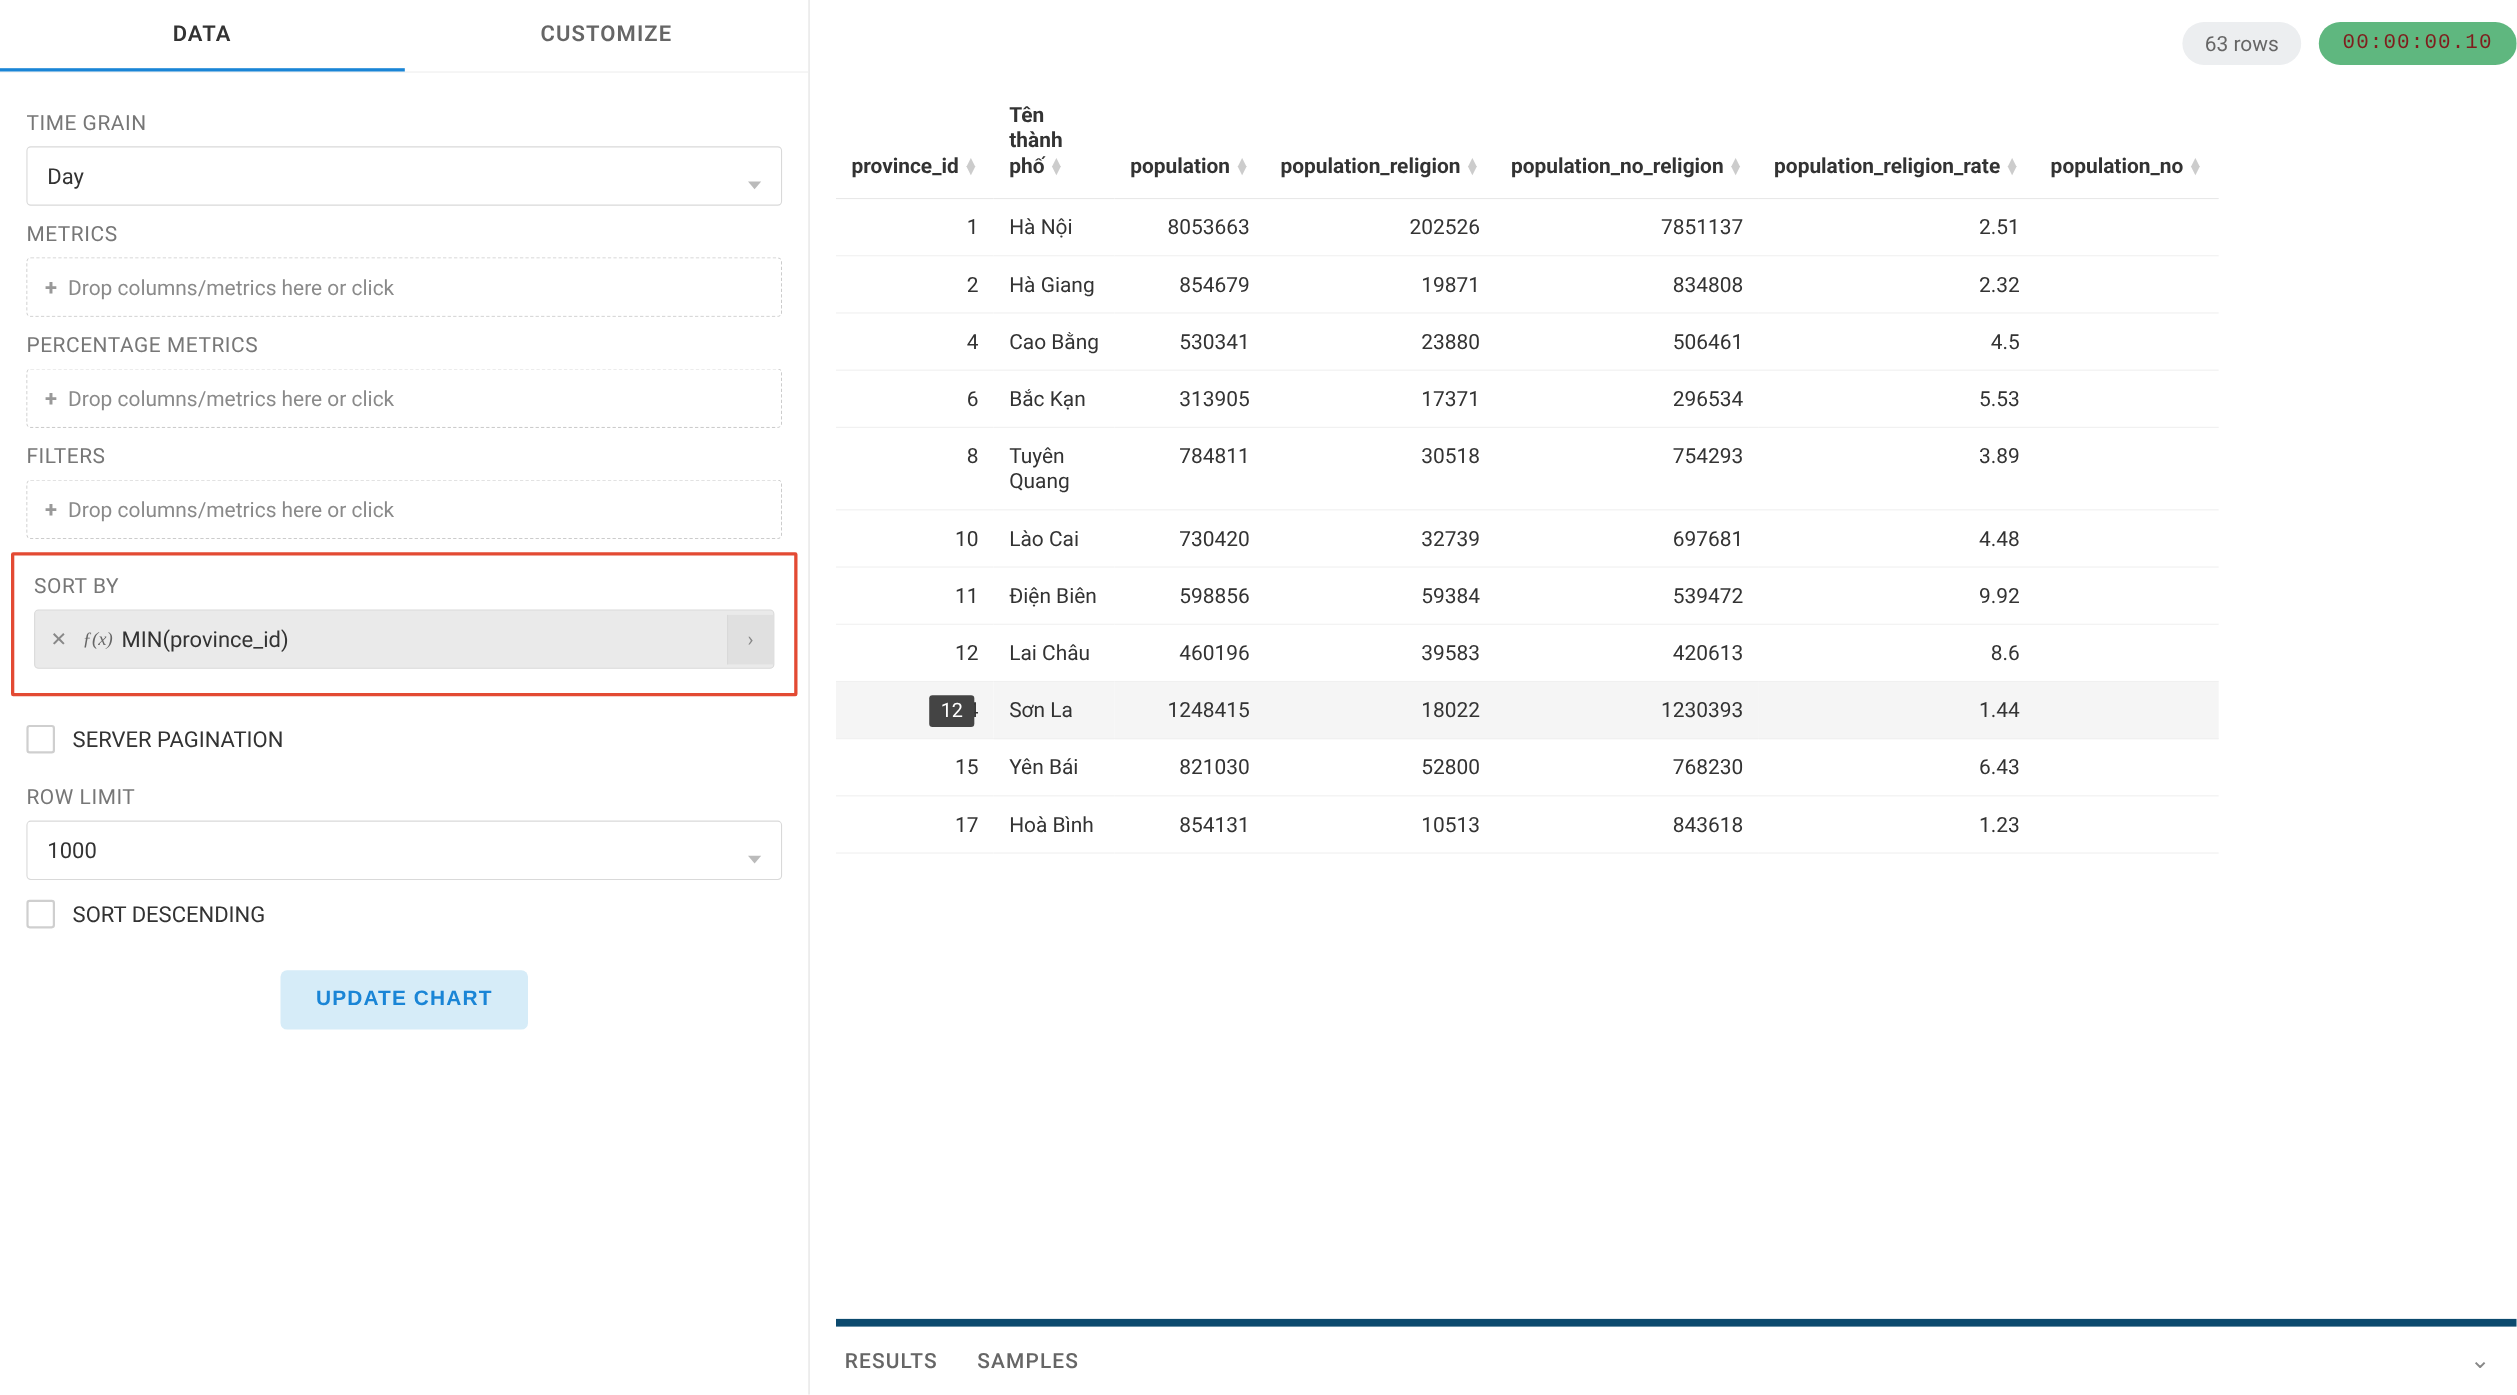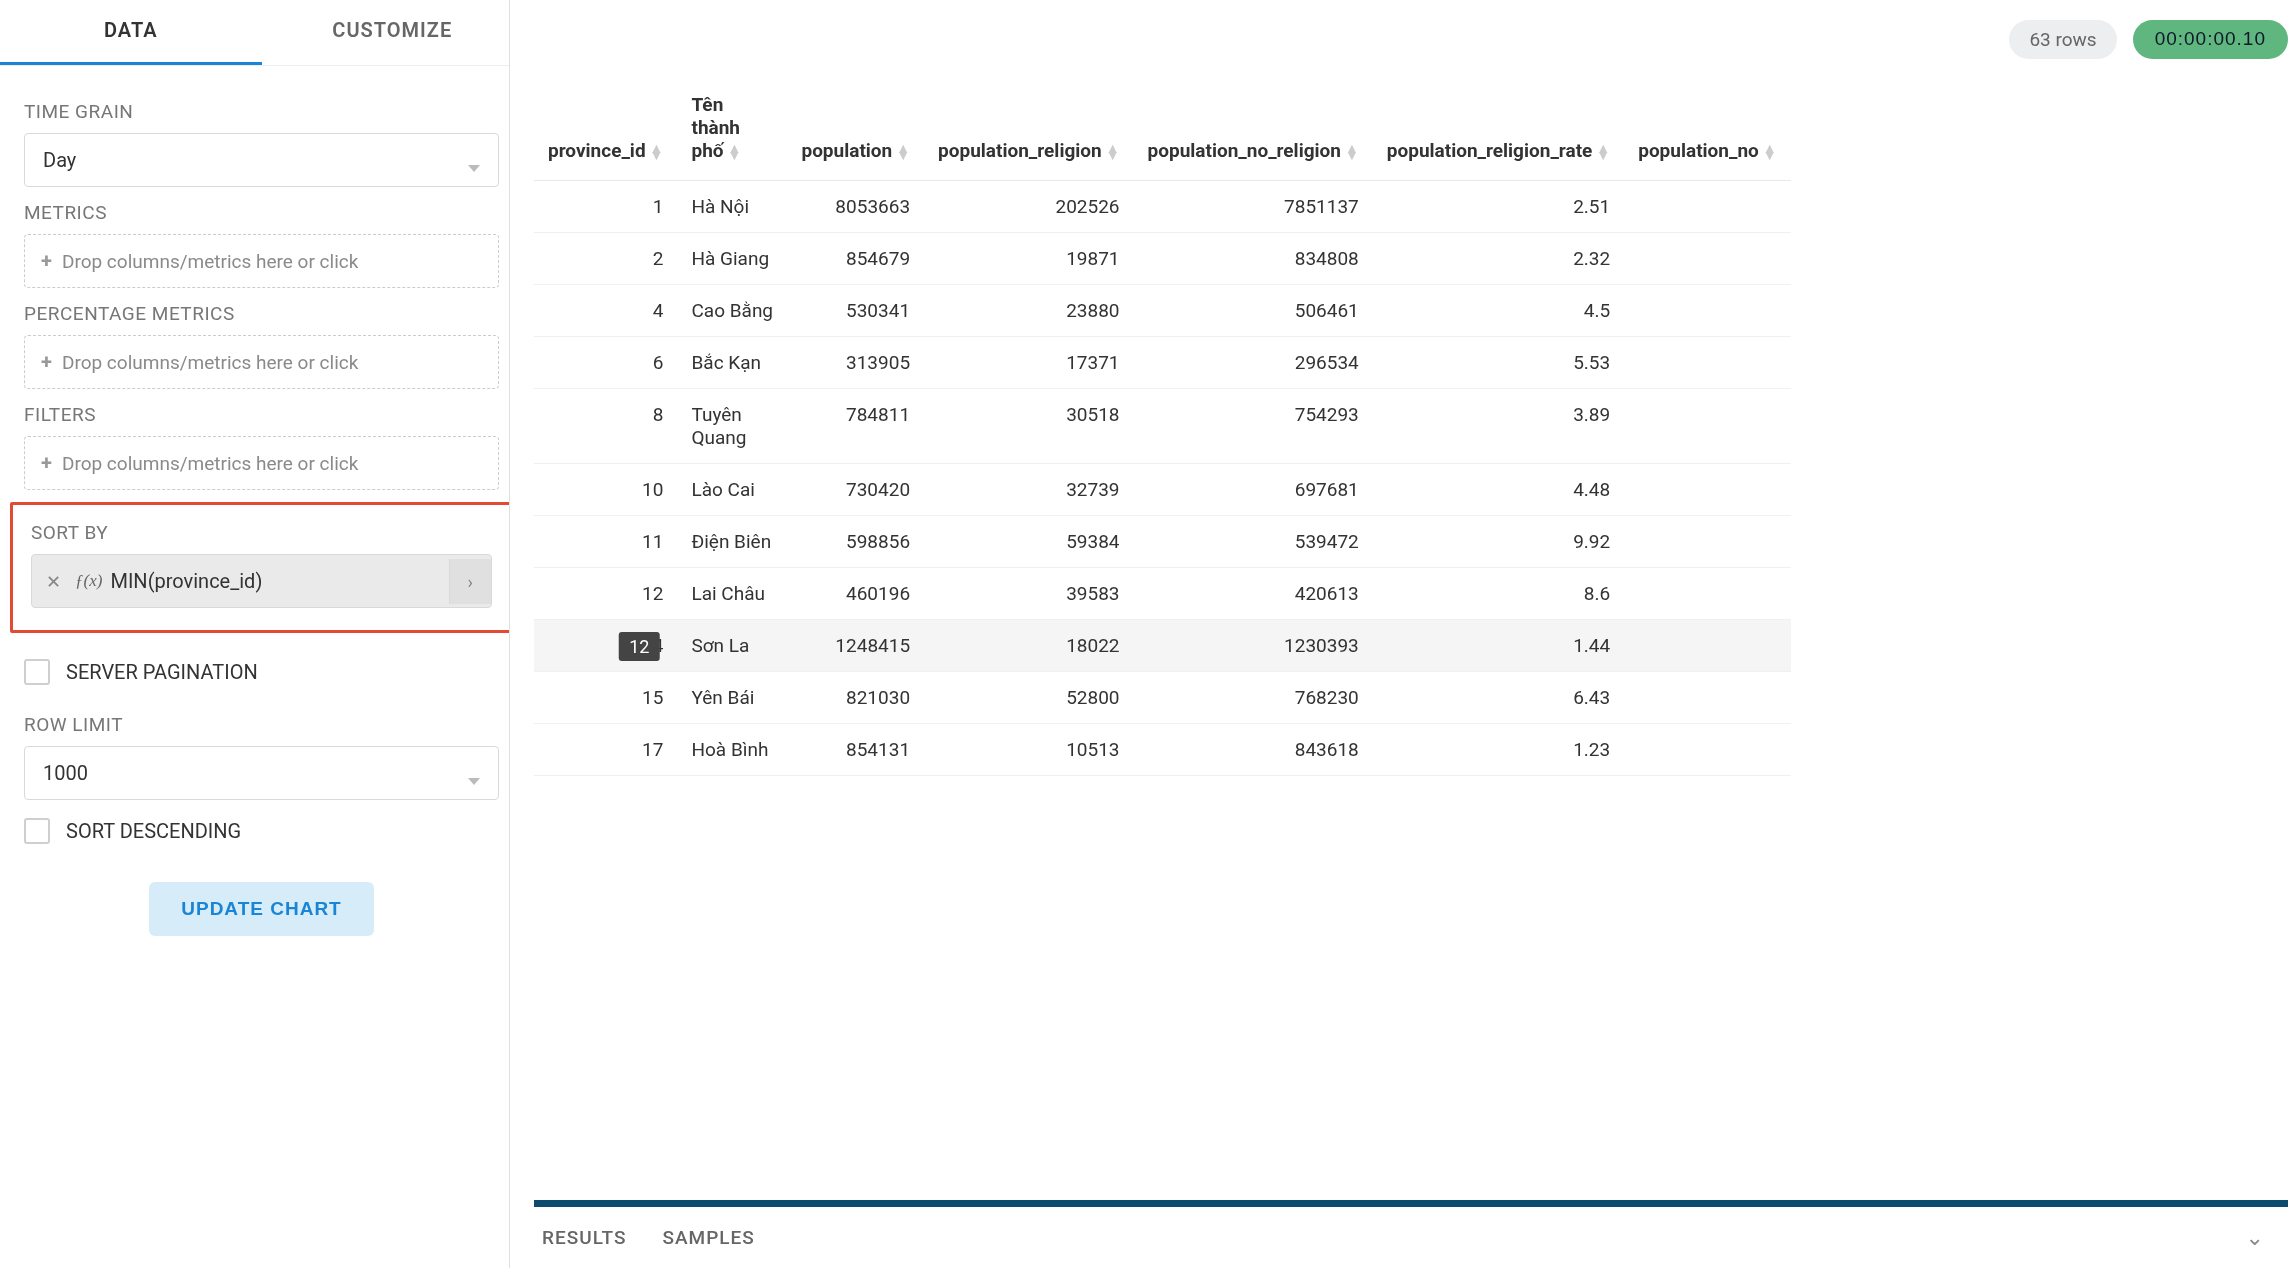--- a/index.html
+++ b/index.html
@@ -1,21 +1,21 @@
 <!DOCTYPE html>
 <html><head>
 <meta charset="utf-8">
 <style>
 * { box-sizing: border-box; margin: 0; padding: 0; }
 body { font-family: -apple-system, BlinkMacSystemFont, "Segoe UI", Roboto, "Helvetica Neue", Arial, sans-serif; color: #333; background: #fff; font-size: 14px; }
 
 .container { display: flex; width: 2288px; height: 1268px; }
 
 
-.left-panel { width: 510px; border-right: 1px solid #e0e0e0; padding: 0 2px 20px 16px; display: flex; flex-direction: column; overflow-y: auto; }
+.left-panel { width: 736px; border-right: 1px solid #e0e0e0; padding: 0 16px 20px 16px; display: flex; flex-direction: column; overflow-y: auto; }
 .tabs { display: flex; border-bottom: 1px solid #eee; margin: 0 -16px 20px -16px; }
 .tab { flex: 1; text-align: center; padding: 18px 0 20px 0; font-size: 20px; font-weight: 600; letter-spacing: 1px; color: #666; cursor: pointer; }
 .tab.active { color: #333; border-bottom: 3px solid #1a85d6; }
 
 .section-label { font-size: 19px; letter-spacing: 0.5px; color: #777; margin: 14px 0 10px 8px; font-weight: 400; }
 
 .select-box { border: 1px solid #d9d9d9; border-radius: 4px; padding: 14px 18px; display: flex; align-items: flex-end; justify-content: space-between; cursor: pointer; background: #fff; margin: 0 8px; }
 .select-box .value { font-size: 20px; color: #333; }
 .chevron-down { width: 0; height: 0; border-left: 6px solid transparent; border-right: 6px solid transparent; border-top: 7px solid #bbb; }
 
@@ -33,21 +33,21 @@
 .checkbox-row { display: flex; align-items: center; gap: 16px; margin: 18px 8px 14px 8px; }
 .checkbox { width: 26px; height: 26px; border: 2px solid #cfcfcf; border-radius: 3px; cursor: pointer; background: #fff; }
 .checkbox-label { font-size: 20px; color: #333; }
 
 .update-btn { margin: 24px auto 0 auto; background: #d6ecf8; color: #1a85d6; font-weight: 700; letter-spacing: 1px; font-size: 19px; padding: 16px 32px; border: none; border-radius: 6px; cursor: pointer; }
 
 
 .right-panel { flex: 1; display: flex; flex-direction: column; padding: 20px 0 0 24px; overflow: hidden; }
 .top-bar { display: flex; justify-content: flex-end; gap: 16px; margin-bottom: 20px; }
 .pill-gray { background: #eceef0; color: #666; padding: 8px 20px; border-radius: 20px; font-size: 19px; }
-.pill-green { background: #5fb77f; color: #0f172a; padding: 8px 22px; border-radius: 20px; font-family: Liberation Sans, sans-serif; font-size: 19px; letter-spacing: 1px; }
+.pill-green { background: #5fb77f; color: #7f1d1d; padding: 8px 22px; border-radius: 20px; font-family: Liberation Mono, monospace; font-size: 19px; letter-spacing: 1px; }
 
 .table-wrap { flex: 1; overflow: auto; }
 table { border-collapse: collapse; width: max-content; }
 th { text-align: left; font-size: 19px; font-weight: 700; color: #333; padding: 14px 14px 18px 14px; border-bottom: 1px solid #e8e8e8; vertical-align: bottom; white-space: nowrap; }
 th.wrap { white-space: normal; max-width: 110px; }
 th .sort-caret { color: #ccc; font-size: 14px; margin-left: 4px; display: inline-block; line-height: 0.5; vertical-align: middle; }
 th.right { text-align: right; }
 td { font-size: 19px; color: #333; padding: 14px 14px; border-bottom: 1px solid #f0f0f0; vertical-align: top; }
 td.right { text-align: right; }
 td.city { max-width: 110px; }

